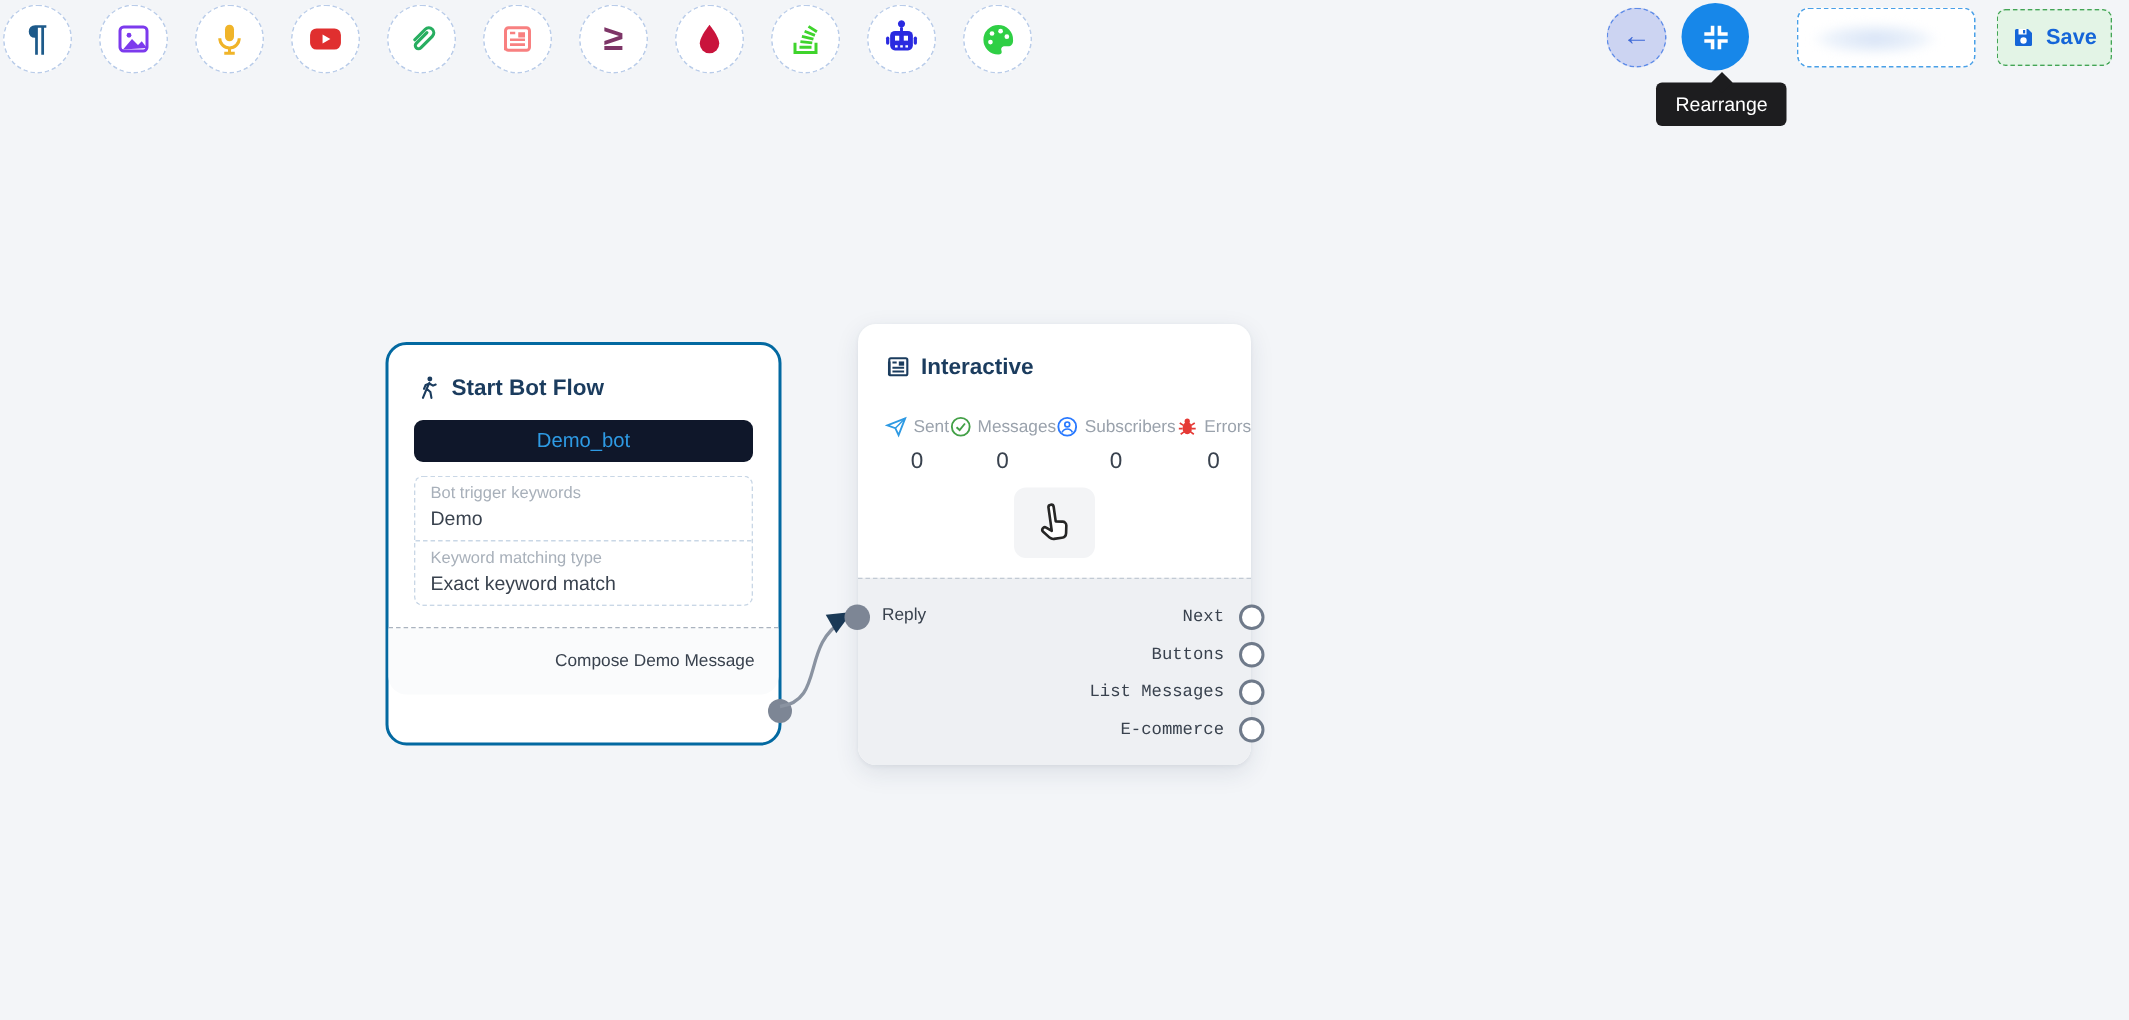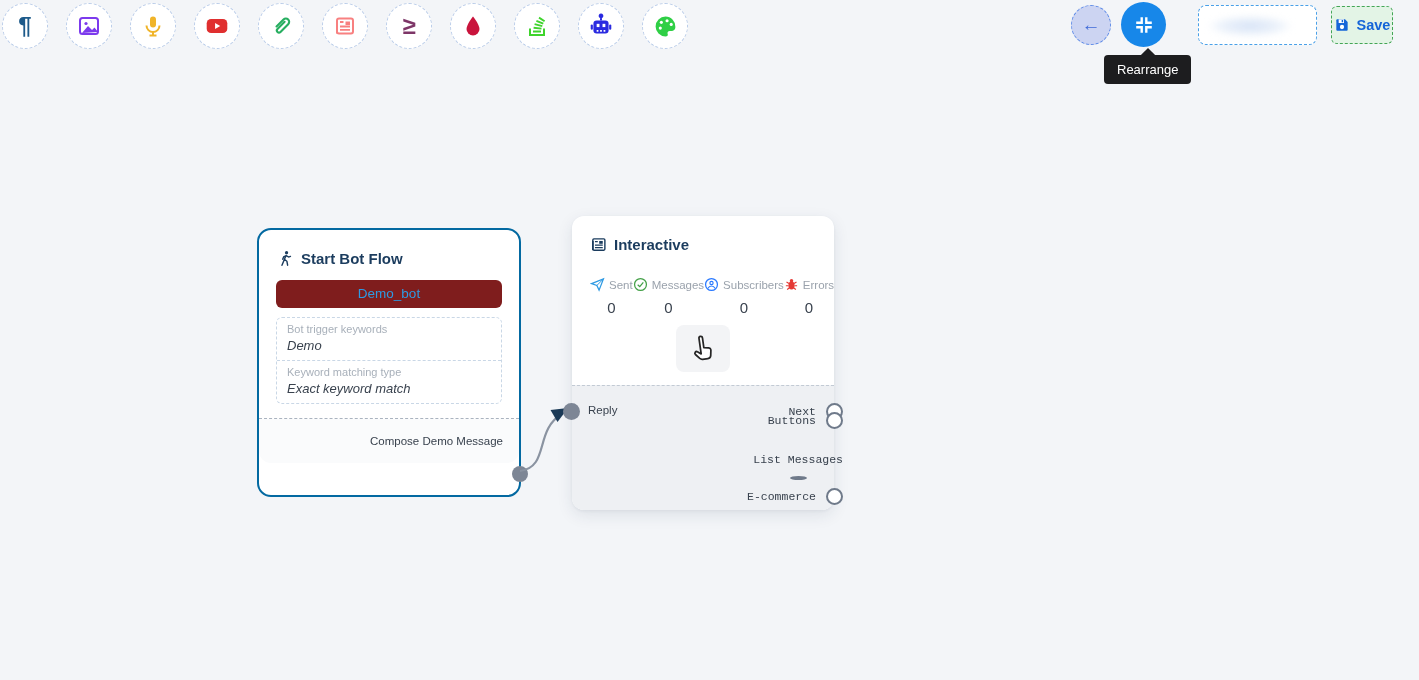--- a/index.html
+++ b/index.html
@@ -59,52 +59,52 @@
     overflow:hidden; cursor:text;
   }
   .flowname-blur {
     position:absolute; left:8px; top:9px; width:86px; height:22px;
     border-radius:10px;
     background:radial-gradient(closest-side,#d7e3f6,#edf3fb 70%,transparent);
     filter:blur(3px);
   }
   .save-btn {
     position:absolute; left:1331px; top:6px;
-    width:62px; height:38px; border-radius:6px;
+    width:77px; height:38px; border-radius:6px;
     background:#e3f4e6; border:1.5px dashed #43a556;
     display:flex; align-items:center; justify-content:center; gap:7px;
     color:#1565d8; font-size:14.5px; font-weight:600;
     cursor:pointer;
   }
 
   
   .node { position:absolute; background:#ffffff; }
   .start-node {
     left:257px; top:228px; width:264px; height:269px;
     border:2px solid #0369a1; border-radius:14px;
   }
   .node-header {
     display:flex; align-items:center; gap:7px;
     padding:20px 18px 0 18px;
     color:#1b3c5e; font-size:15px; font-weight:700;
   }
   .bot-name-bar {
     margin:13px 17px 0 17px; height:28px; border-radius:6px;
-    background:#7f1d1d; color:#2e9ae3;
+    background:#0f172a; color:#2e9ae3;
     font-size:13.5px; line-height:28px; text-align:center;
     cursor:pointer;
   }
   .fields-box {
     margin:9px 17px 0 17px;
     border:1px dashed #c9d7e6; border-radius:6px;
   }
   .field { padding:5px 10px 7px 10px; border-bottom:1px dashed #c9d7e6; cursor:pointer; }
   .field:last-child { border-bottom:none; }
   .field-label { font-size:11px; color:#a8b0ba; }
-  .field-value { font-size:13px; color:#39424e; margin-top:3px;font-style:italic; }
+  .field-value { font-size:13px; color:#39424e; margin-top:3px; }
   .start-sep {
     margin-top:14px; border-top:1.5px dashed #aab3bf;
   }
   .start-footer {
     height:44px; display:flex; align-items:center; justify-content:flex-end;
     padding-right:16px; font-size:11.5px; color:#39424e;
     background:#fafbfc; border-radius:0 0 12px 12px;
   }
   .port {
     position:absolute; width:16px; height:16px; border-radius:50%;
@@ -352,25 +352,25 @@
 
   <div class="interactive-footer"></div>
 
   <div class="port reply-port" style="width:17px;height:17px;"></div>
   <div class="reply-label">Reply</div>
 
   <div class="out-row" style="top:187px;">
     <span class="out-label">Next</span>
     <span class="out-ring"></span>
   </div>
-  <div class="out-row" style="top:196px;justify-content:space-between;">
+  <div class="out-row" style="top:212px;justify-content:space-between;">
     <span class="out-label">Buttons</span>
     <span class="out-ring"></span>
   </div>
-  <div class="out-row" style="top:237px;flex-direction:column;">
+  <div class="out-row" style="top:237px;">
     <span class="out-label">List Messages</span>
     <span class="out-ring"></span>
   </div>
-  <div class="out-row" style="top:272px;">
+  <div class="out-row" style="top:262px;">
     <span class="out-label">E-commerce</span>
     <span class="out-ring"></span>
   </div>
 </div>
 
 </body></html>

